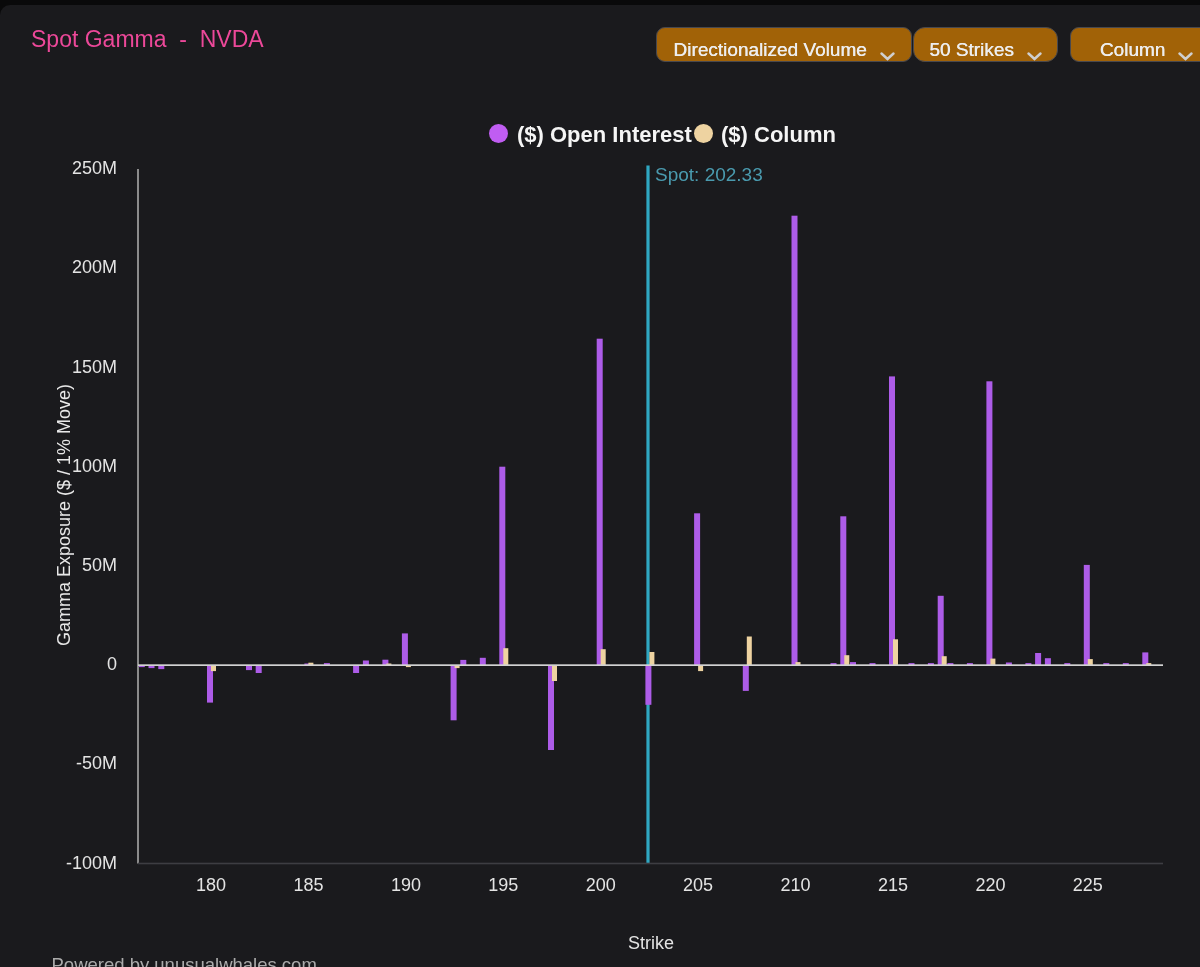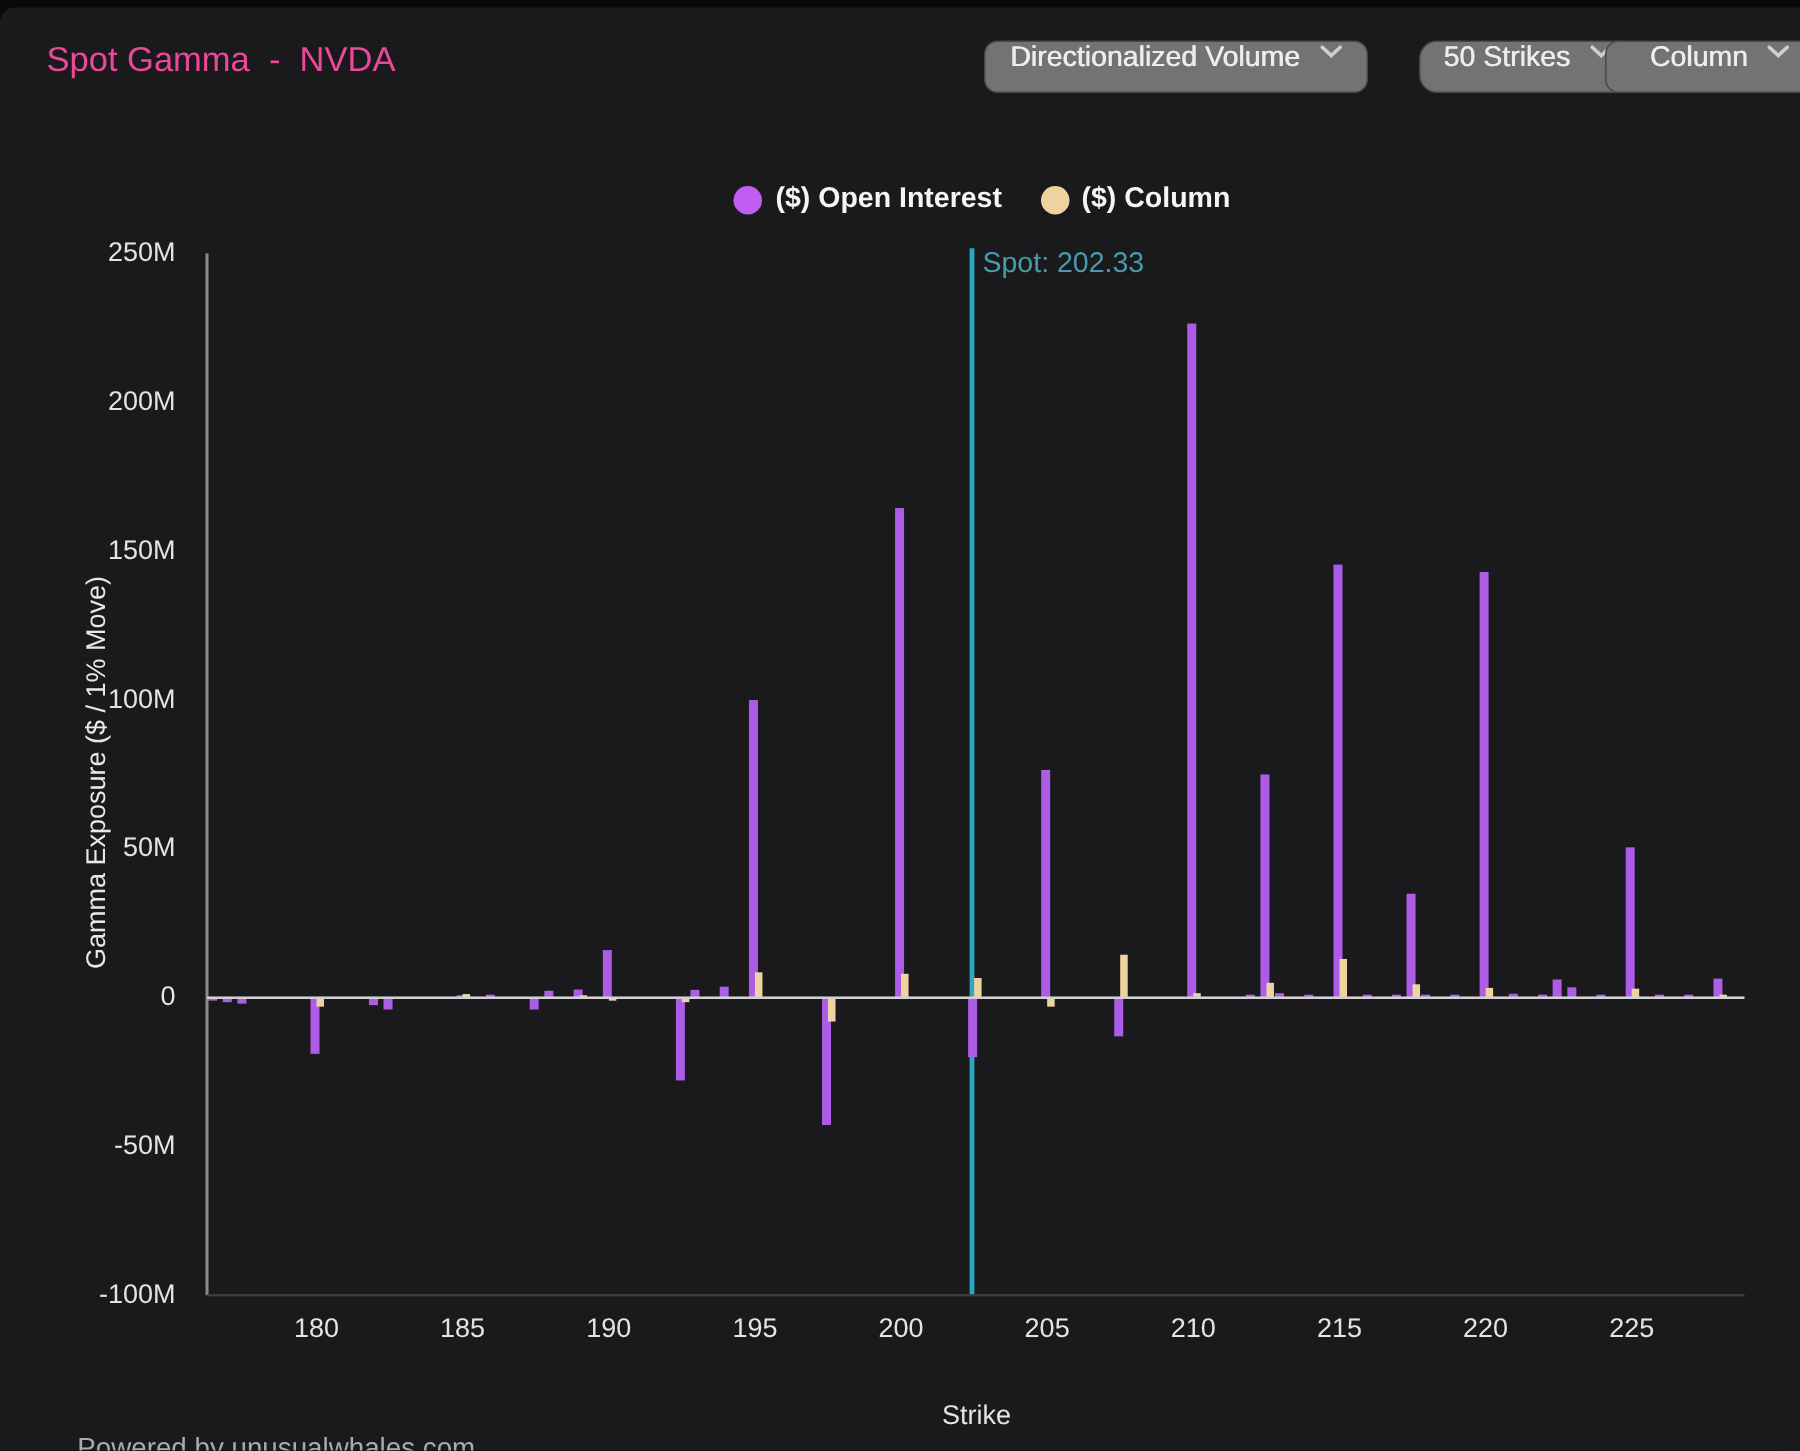--- a/index.html
+++ b/index.html
@@ -1,40 +1,40 @@
 <!DOCTYPE html>
 <html><head>
 <meta charset="utf-8">
 <style>
   html,body{margin:0;padding:0;background:#09090a;}
   body{width:1200px;height:967px;overflow:hidden;position:relative;
        font-family:"Liberation Sans",sans-serif;}
   #card{position:absolute;left:0px;top:5px;width:1210px;height:975px;
        background:#1a1a1d;border-radius:10px 0 0 0;}
-  .btn{position:absolute;background:#737373;border:1.5px solid #48484e;
+  .btn{position:absolute;background:#a16207;border:1.5px solid #48484e;
        border-radius:9px;color:#ededee;font-size:19px;font-weight:500;text-shadow:0.4px 0 0 currentColor;
-       display:flex;align-items:flex-start;justify-content:center;top:27px;height:33px;}
+       display:flex;align-items:flex-end;justify-content:center;top:27px;height:33px;}
   .chev{margin-left:13px;margin-top:2px;}
   #title{position:absolute;left:31px;top:26px;font-size:23px;color:#ec4899;
         font-weight:400;}
-  .legtxt{position:absolute;top:122px;font-size:19px;font-weight:700;color:#f5f5f5;}
+  .legtxt{position:absolute;top:122px;font-size:22px;font-weight:700;color:#f5f5f5;}
   .dot{position:absolute;top:123.5px;width:19px;height:19px;border-radius:50%;}
   #powered{position:absolute;left:51.5px;top:955px;font-size:18.5px;line-height:19px;color:#ababab;}
   .tick{font-size:18px;fill:#e4e4e4;}
 </style>
 </head>
 <body>
 <div id="card"></div>
 <div id="title">Spot Gamma &nbsp;-&nbsp; NVDA</div>
 
 <div class="btn" style="left:656px;width:254px;">Directionalized Volume
   <svg class="chev" width="15" height="9" viewBox="0 0 15 9">
       <path d="M1.5 1.5 L7.5 7 L13.5 1.5" stroke="#cfcfcf" stroke-width="2.4" fill="none" stroke-linecap="round"></path>
     </svg></div>
-<div class="btn" style="left:946px;width:143px;border-radius:12px;">50 Strikes
+<div class="btn" style="left:913px;width:143px;border-radius:12px;">50 Strikes
   <svg class="chev" width="15" height="9" viewBox="0 0 15 9">
       <path d="M1.5 1.5 L7.5 7 L13.5 1.5" stroke="#cfcfcf" stroke-width="2.4" fill="none" stroke-linecap="round"></path>
     </svg></div>
 <div class="btn" style="left:1070px;width:127px;padding-left:12px;">Column
   <svg class="chev" width="15" height="9" viewBox="0 0 15 9">
       <path d="M1.5 1.5 L7.5 7 L13.5 1.5" stroke="#cfcfcf" stroke-width="2.4" fill="none" stroke-linecap="round"></path>
     </svg></div>
 
 <div class="dot" style="left:489px;background:#c05df2;"></div>
 <div class="legtxt" style="left:517px;">($) Open Interest</div>

